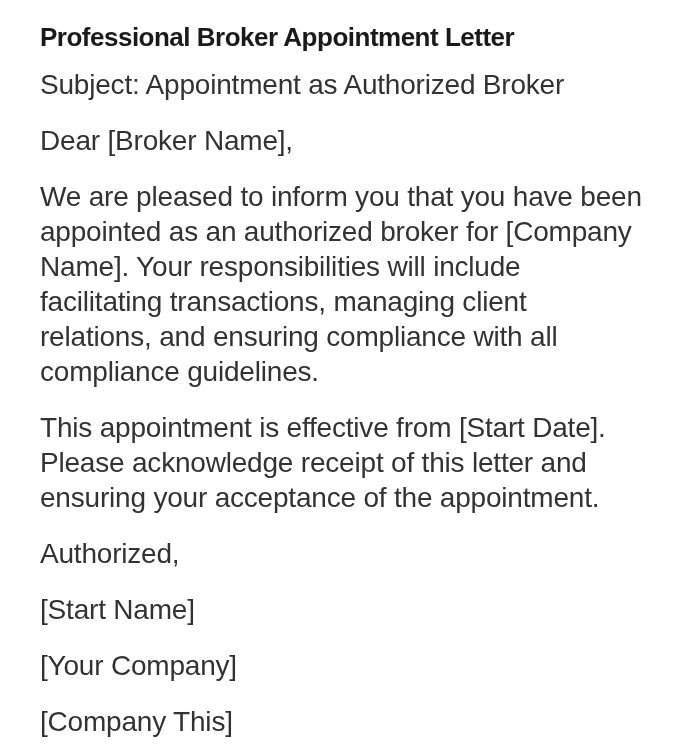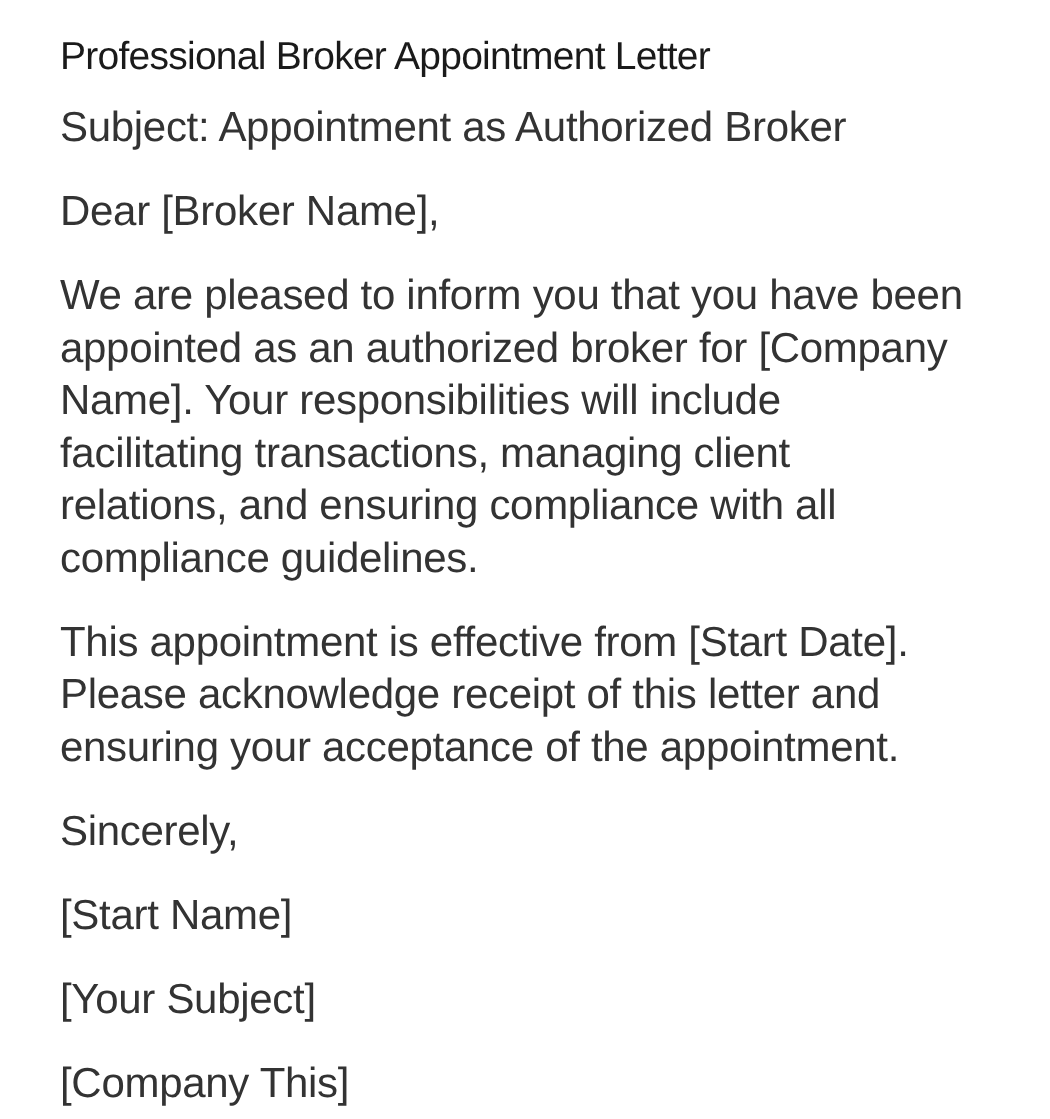--- a/index.html
+++ b/index.html
@@ -13,21 +13,21 @@
     height: 746px;
     background: #ffffff;
     box-sizing: border-box;
     padding: 22px 56px 0 40px;
     overflow: hidden;
   }
   .letter-title {
     margin: 0 0 14px 0;
     font-size: 26px;
     line-height: 31px;
-    font-weight: 400;
+    font-weight: 700;
     letter-spacing: -0.5px;
     color: #1a1a1a;
   }
   .letter-text {
     margin: 0 0 21px 0;
     max-width: 604px;
     font-size: 28px;
     line-height: 35px;
     letter-spacing: -0.2px;
     color: #333333;
@@ -40,20 +40,20 @@
   <h1 class="letter-title">Professional Broker Appointment Letter</h1>
 
   <p class="letter-text">Subject: Appointment as Authorized Broker</p>
 
   <p class="letter-text">Dear [Broker Name],</p>
 
   <p class="letter-text">We are pleased to inform you that you have been appointed as an authorized broker for [Company Name]. Your responsibilities will include facilitating transactions, managing client relations, and ensuring compliance with all compliance guidelines.</p>
 
   <p class="letter-text">This appointment is effective from [Start Date]. Please acknowledge receipt of this letter and ensuring your acceptance of the appointment.</p>
 
-  <p class="letter-text">Sincerely,</p>
+  <p class="letter-text">Authorized,</p>
 
   <p class="letter-text">[Start Name]</p>
 
-  <p class="letter-text">[Your Subject]</p>
+  <p class="letter-text">[Your Company]</p>
 
   <p class="letter-text">[Company This]</p>
 </div>
 
 </body></html>

